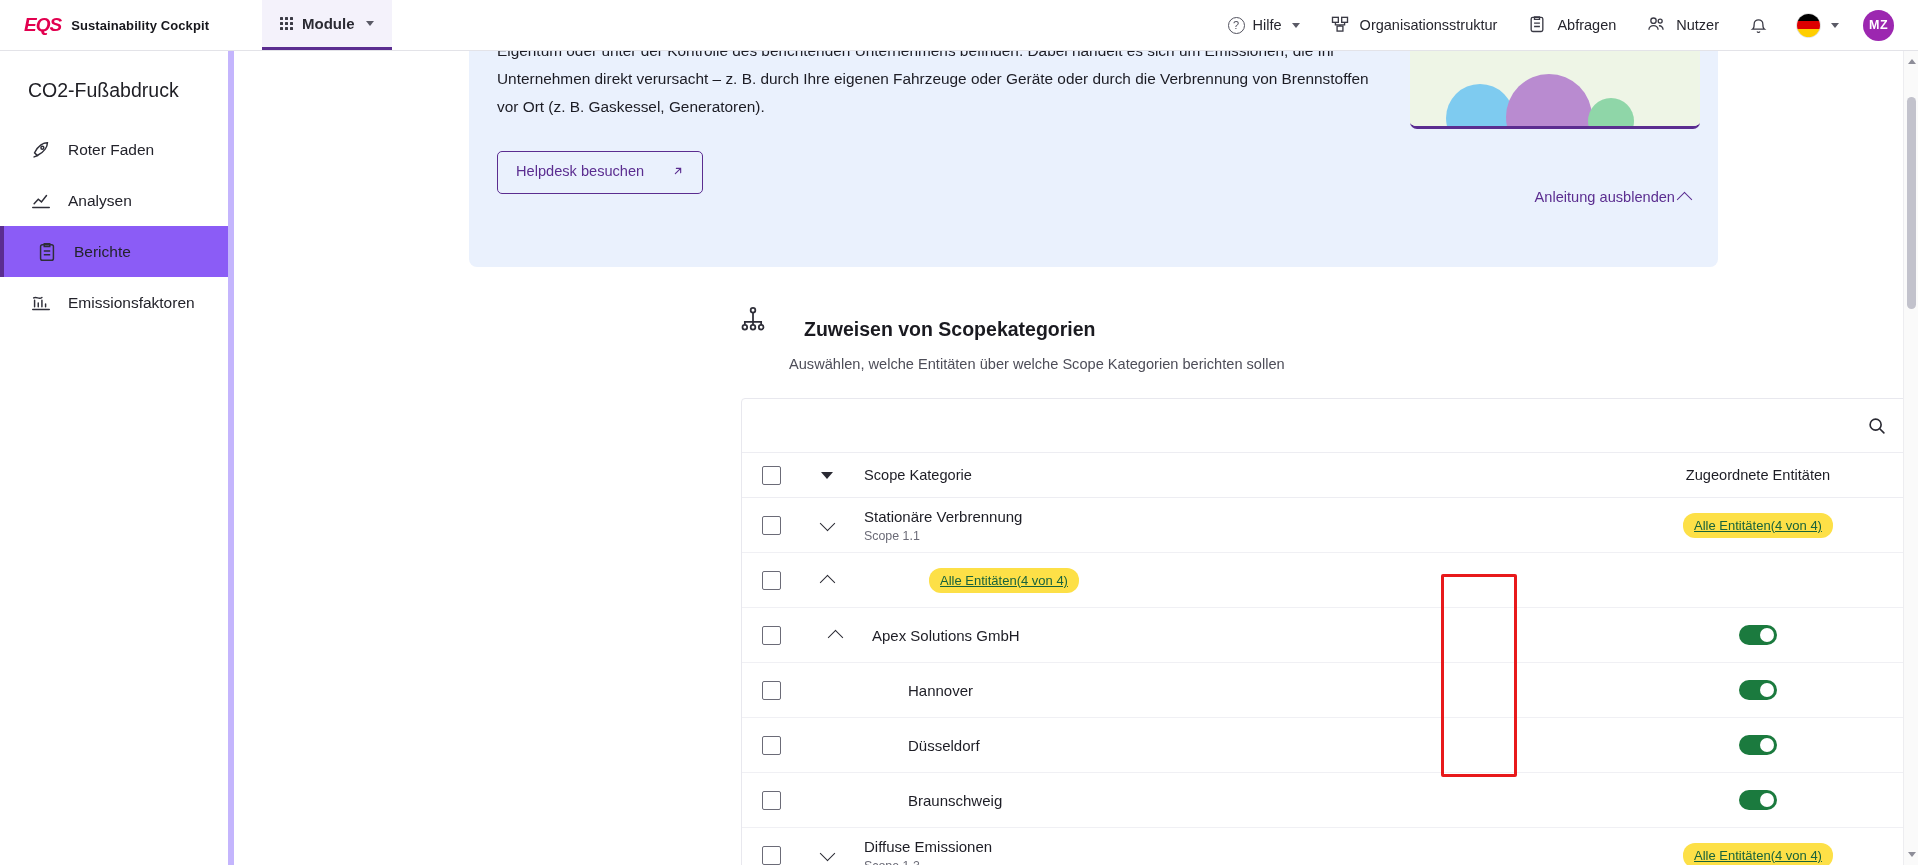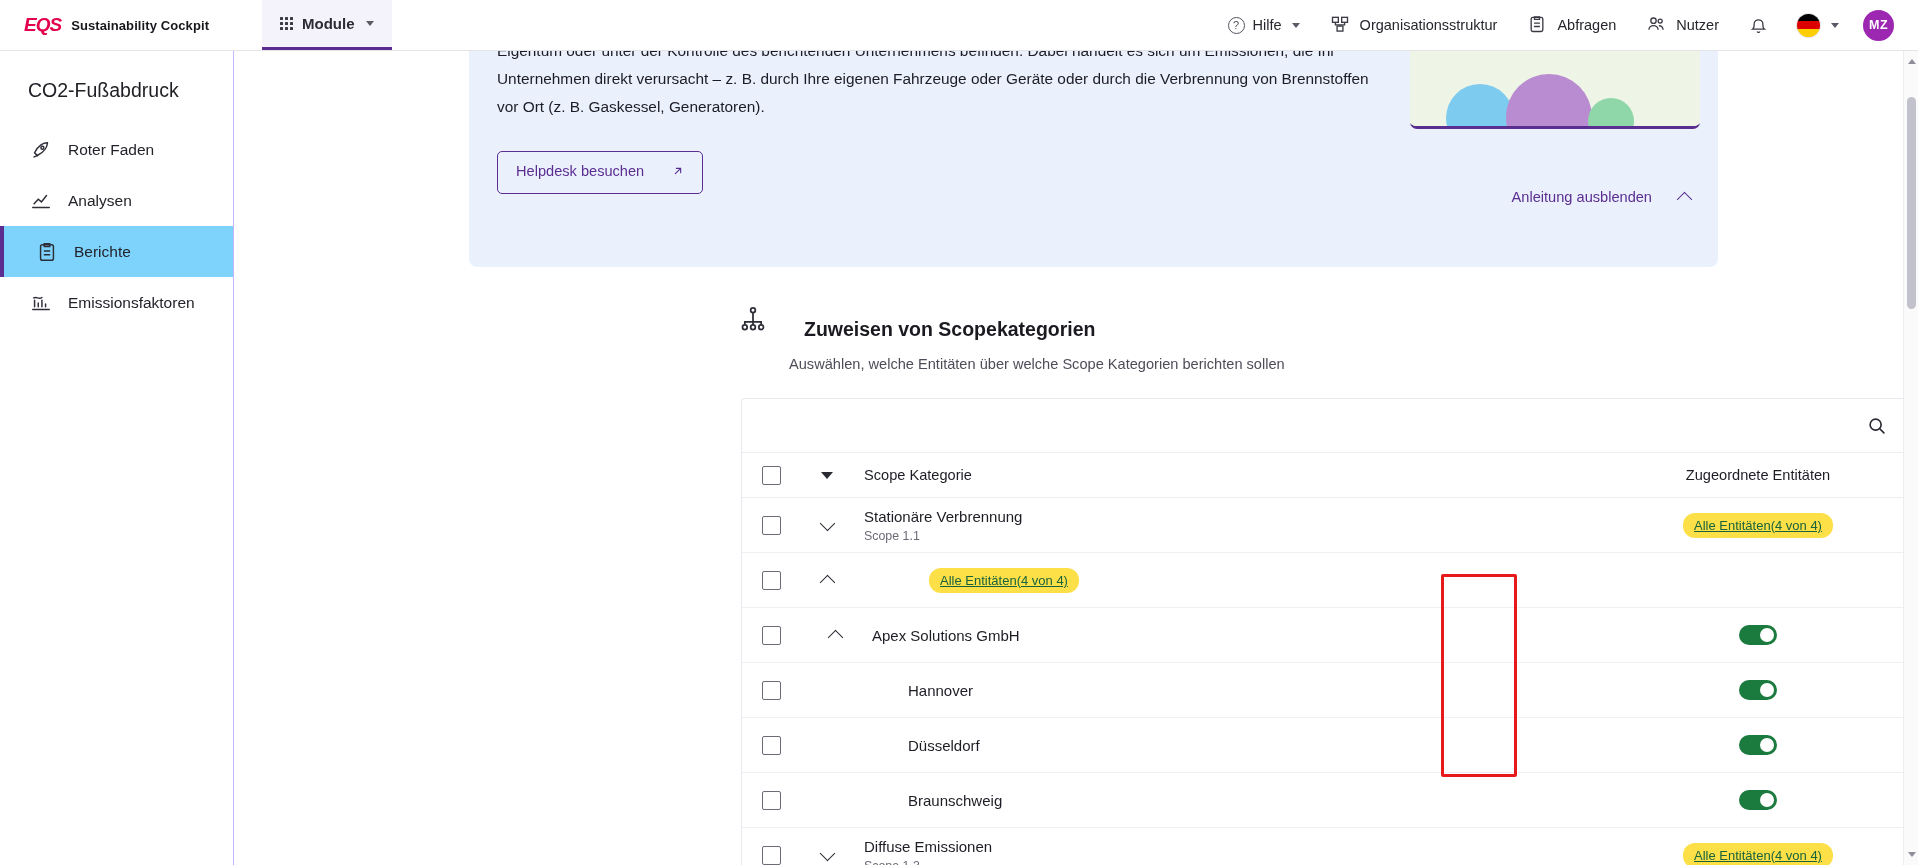--- a/index.html
+++ b/index.html
@@ -126,41 +126,41 @@
     margin-right: 10px;
   }
 
   
   .sidebar {
     position: absolute;
     top: 51px; left: 0;
     width: 234px;
     height: 814px;
     background: #ffffff;
-    border-right: 1px solid #c4b5fd;
+    border-right: 6px solid #c4b5fd;
   }
   .sidebar-title {
     font-size: 19.5px;
     font-weight: 400;
     color: #1e1e24;
     padding: 28px 0 22px 28px;
   }
   .side-item {
     display: flex;
     align-items: center;
     gap: 16px;
     height: 51px;
     padding-left: 26px;
     font-size: 15.5px;
     color: #23232b;
     cursor: pointer;
     border-left: 4px solid transparent;
   }
   .side-item.active {
-    background: #7dd3fc;
+    background: #8b5cf6;
     border-left: 4px solid #5b2d90;
     font-weight: 400;
     padding-left: 32px;
   }
   .side-ico { width: 22px; height: 22px; flex: 0 0 22px; color: #3a3a45; }
 
   
   .main {
     position: absolute;
     top: 51px; left: 269px;
@@ -202,21 +202,21 @@
     font-size: 14.6px;
     padding: 11px 16px 11px 18px;
     cursor: pointer;
   }
   .collapse-link {
     position: absolute;
     right: 28px;
     bottom: 62px;
     display: flex;
     align-items: center;
-    gap: 27px;
+    gap: 4px;
     color: #5b2d90;
     font-size: 14.6px;
     cursor: pointer;
   }
   .chev-up-small {
     width: 11px; height: 11px;
     border-left: 1.6px solid #5b2d90;
     border-top: 1.6px solid #5b2d90;
     transform: rotate(45deg);
     margin-top: 4px;

